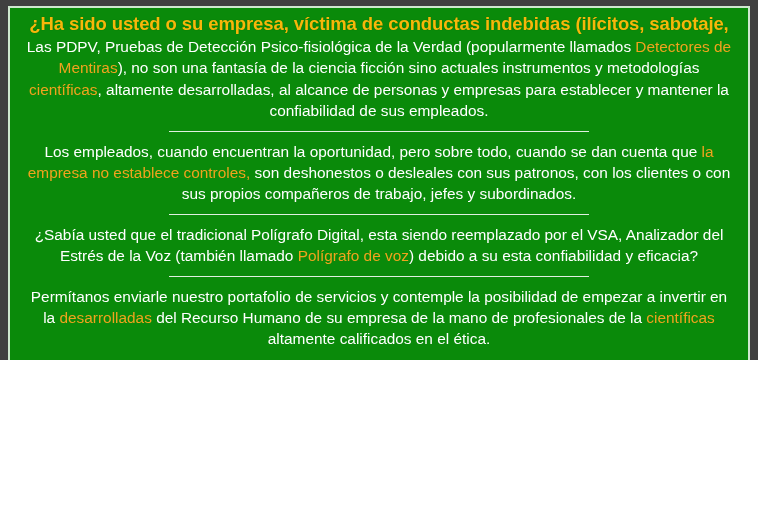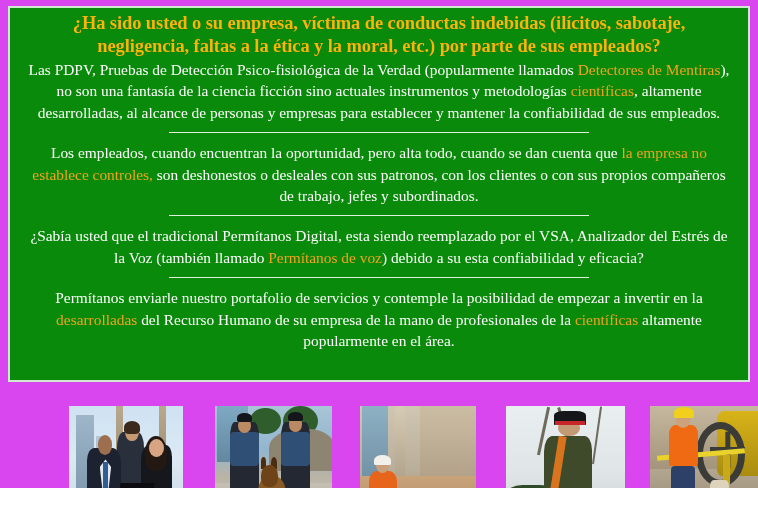--- a/index.html
+++ b/index.html
@@ -10,24 +10,23 @@
   body {
     width: 758px;
     height: 506px;
     overflow: hidden;
     font-family: "Liberation Sans", sans-serif;
   }
 
   #poster {
     position: relative;
     width: 758px;
-    height: 488px;
-    background: #d946ef;
+    height: 360px;
+    background: #404040;
     overflow: hidden;
-    font-family: Liberation Serif, serif;
   }
 
   
   #text-panel {
     position: absolute;
     left: 8px;
     top: 6px;
     width: 742px;
     height: 376px;
     box-sizing: border-box;
@@ -368,42 +367,41 @@
 </style>
 </head>
 <body>
 
 <div id="poster">
 
   <section id="text-panel">
 
     <h1 class="headline">
       <span>¿Ha sido usted o su empresa, víctima de conductas indebidas (ilícitos, sabotaje,</span><br>
-      <span>negligencia, faltas a la ética y la moral, etc.) por parte de sus empleados?</span>
     </h1>
 
     <p class="para"><span>Las PDPV, Pruebas de Detección Psico-fisiológica de la Verdad (popularmente llamados </span><span class="hl">Detectores de Mentiras</span><span>), no son una fantasía de la ciencia ficción sino actuales instrumentos y metodologías </span><span class="hl">científicas</span><span>, altamente desarrolladas, al alcance de personas y empresas para establecer y mantener la confiabilidad de sus empleados.</span></p>
 
     <div class="divider-wrap">
       <hr class="divider">
     </div>
 
-    <p class="para"><span>Los empleados, cuando encuentran la oportunidad, pero alta todo, cuando se dan cuenta que </span><span class="hl">la empresa no establece controles,</span><span> son deshonestos o desleales con sus patronos, con los clientes o con sus propios compañeros de trabajo, jefes y subordinados.</span></p>
+    <p class="para"><span>Los empleados, cuando encuentran la oportunidad, pero sobre todo, cuando se dan cuenta que </span><span class="hl">la empresa no establece controles,</span><span> son deshonestos o desleales con sus patronos, con los clientes o con sus propios compañeros de trabajo, jefes y subordinados.</span></p>
 
     <div class="divider-wrap">
       <hr class="divider">
     </div>
 
-    <p class="para"><span>¿Sabía usted que el tradicional Permítanos Digital, esta siendo reemplazado por el VSA, Analizador del Estrés de la Voz (también llamado </span><span class="hl">Permítanos de voz</span><span>) debido a su esta confiabilidad y eficacia?</span></p>
+    <p class="para"><span>¿Sabía usted que el tradicional Polígrafo Digital, esta siendo reemplazado por el VSA, Analizador del Estrés de la Voz (también llamado </span><span class="hl">Polígrafo de voz</span><span>) debido a su esta confiabilidad y eficacia?</span></p>
 
     <div class="divider-wrap">
       <hr class="divider">
     </div>
 
-    <p class="para"><span>Permítanos enviarle nuestro portafolio de servicios y contemple la posibilidad de empezar a invertir en la </span><span class="hl">desarrolladas</span><span> del Recurso Humano de su empresa de la mano de profesionales de la </span><span class="hl">científicas</span><span> altamente popularmente en el área.</span></p>
+    <p class="para"><span>Permítanos enviarle nuestro portafolio de servicios y contemple la posibilidad de empezar a invertir en la </span><span class="hl">desarrolladas</span><span> del Recurso Humano de su empresa de la mano de profesionales de la </span><span class="hl">científicas</span><span> altamente calificados en el ética.</span></p>
 
   </section>
 
   <div id="photo-strip">
 
     <figure class="photo p1" aria-label="Tres ejecutivos reunidos con laptop frente a ventanal de oficina" style="left: 29px; width: 114px;">
       <div class="ph-scene">
         <div class="sky"></div>
           <div class="tower"></div>
           <div class="tower2"></div>

